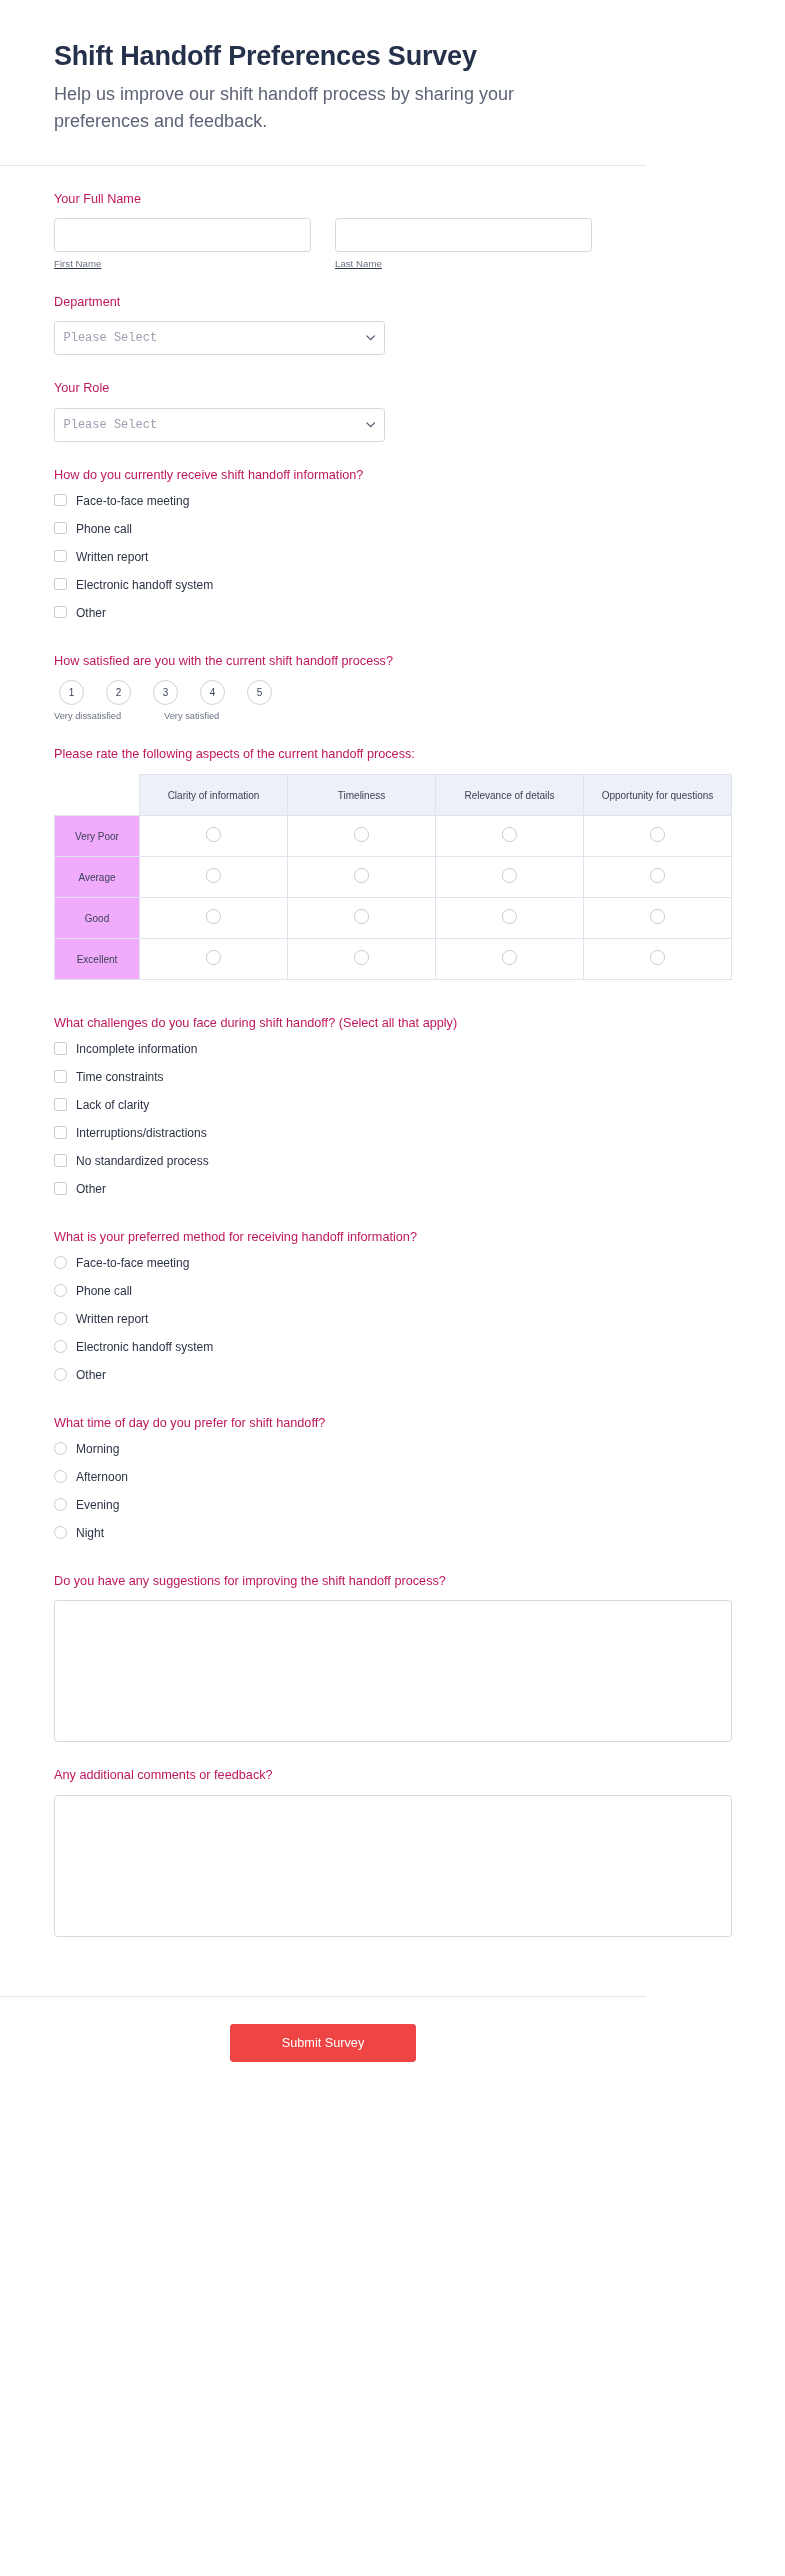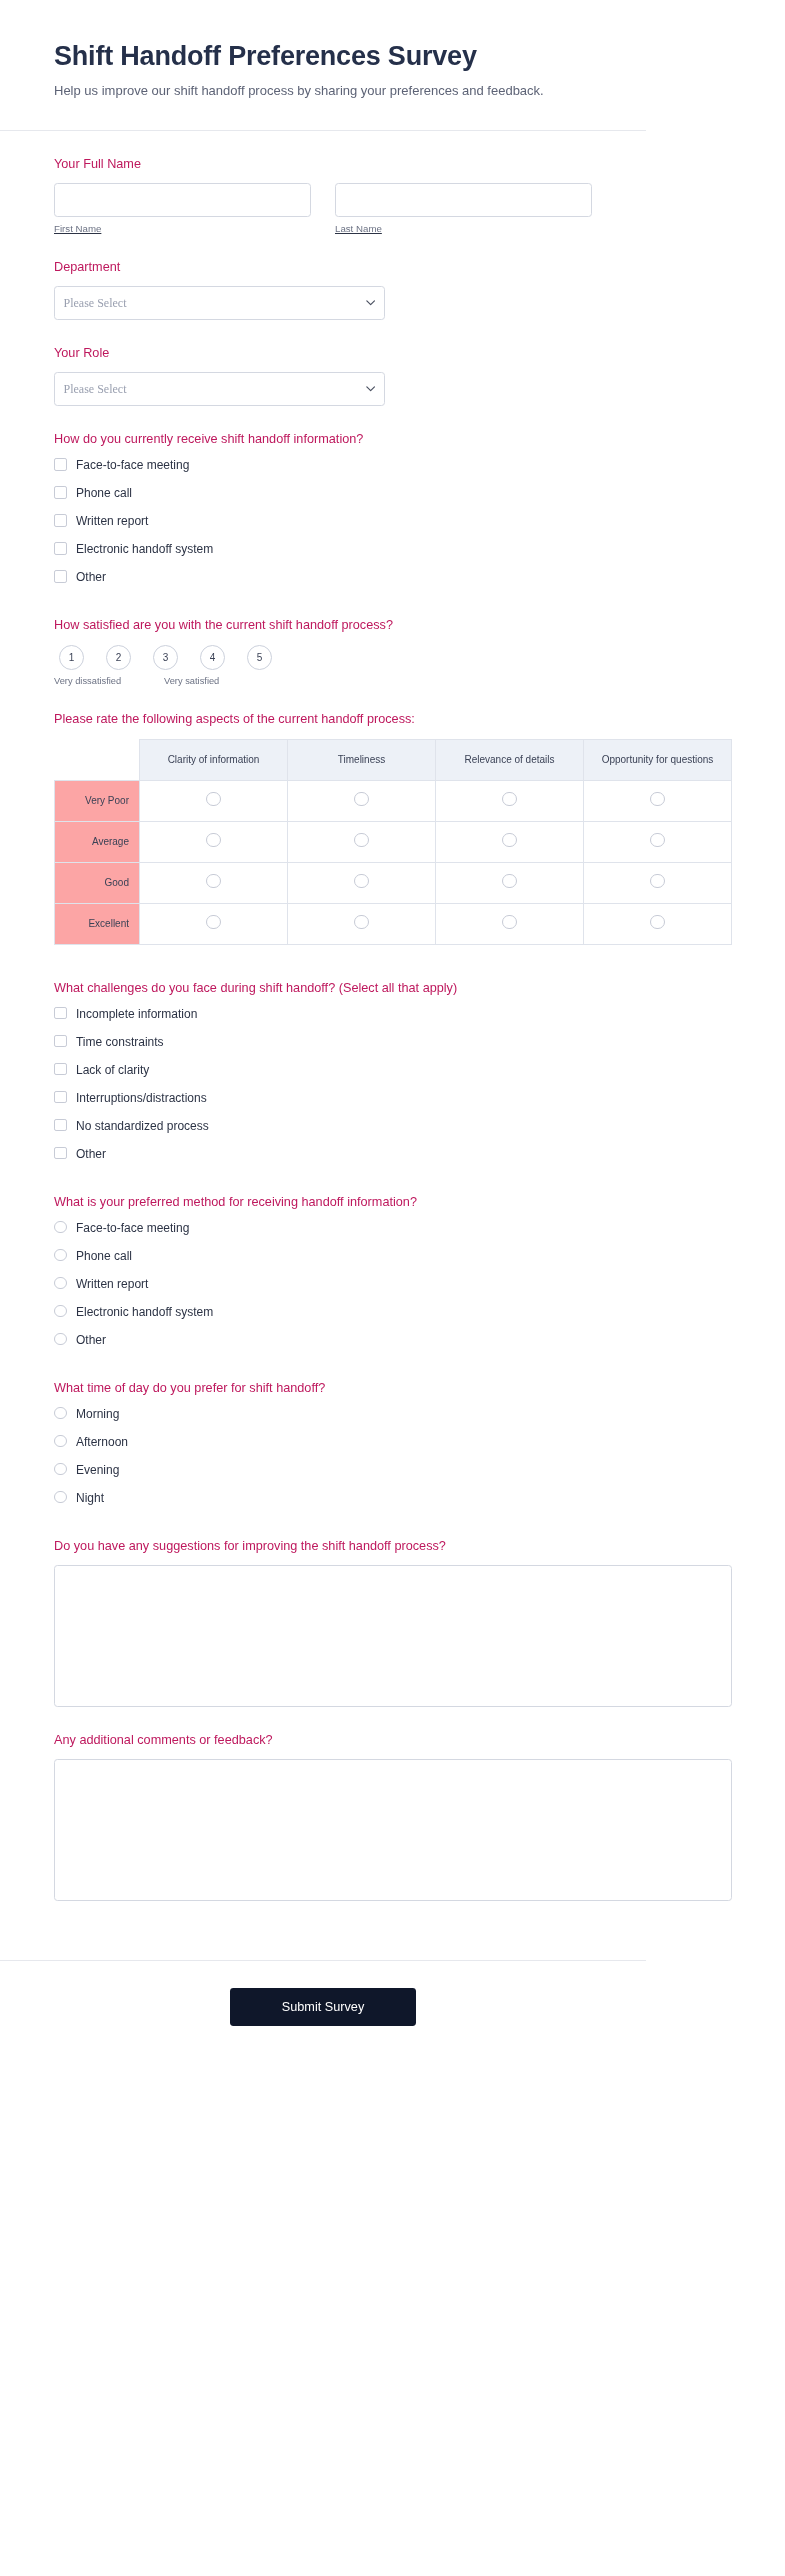--- a/index.html
+++ b/index.html
@@ -23,21 +23,21 @@
     border-bottom: 0.8px solid #e6e8ed;
   }
   .survey-title {
     font-size: 27px;
     font-weight: bold;
     color: #25304a;
     margin: 0 0 8.5px 0;
     letter-spacing: -0.2px;
   }
   .survey-subtitle {
-    font-size: 13px;
+    font-size: 18px;
     line-height: 1.55;
     color: #5d6376;
     margin: 0;
     max-width: 609px;
   }
   
   .survey-body {
     padding: 25px 54px 34px 54px;
   }
   .field-block { margin-bottom: 25px; }
@@ -77,21 +77,21 @@
     width: 331px;
   }
   .select-input {
     width: 100%;
     height: 34px;
     border: 0.8px solid #d4d8e1;
     border-radius: 3.4px;
     background: #ffffff;
     padding: 0 25px 0 8.5px;
     font-size: 12px;
-    font-family: Liberation Serif, serif;
+    font-family: Liberation Mono, monospace;
     color: #9aa0b0;
     appearance: none;
     -webkit-appearance: none;
     outline: none;
   }
   .chevron {
     position: absolute;
     right: 10px;
     top: 0;
     height: 34px;
@@ -179,25 +179,25 @@
     padding: 5px 6.8px;
     text-align: center;
   }
   .matrix thead th.corner {
     background: #ffffff;
     border-top: none;
     border-left: none;
     width: 85px;
   }
   .matrix tbody th {
-    background: #fca5a5;
+    background: #f0abfc;
     font-size: 10px;
     font-weight: normal;
     color: #3b4256;
-    text-align: right;
+    text-align: center;
     padding: 0 10px;
     width: 85px;
   }
   .matrix tbody td {
     text-align: center;
     background: #ffffff;
   }
   .mradio {
     width: 14.4px; height: 14.4px;
     border-radius: 50%;
@@ -220,21 +220,21 @@
     outline: none;
     display: block;
   }
   
   .survey-footer {
     border-top: 0.8px solid #e6e8ed;
     padding: 27px 0 34px 0;
     text-align: center;
   }
   .submit-btn {
-    background: #0f172a;
+    background: #ef4444;
     color: #ffffff;
     border: none;
     border-radius: 3.4px;
     font-size: 12.7px;
     font-family: "Liberation Sans", sans-serif;
     padding: 12px 34px;
     cursor: pointer;
     min-width: 186px;
   }
   .spacer-lg { height: 10px; }

